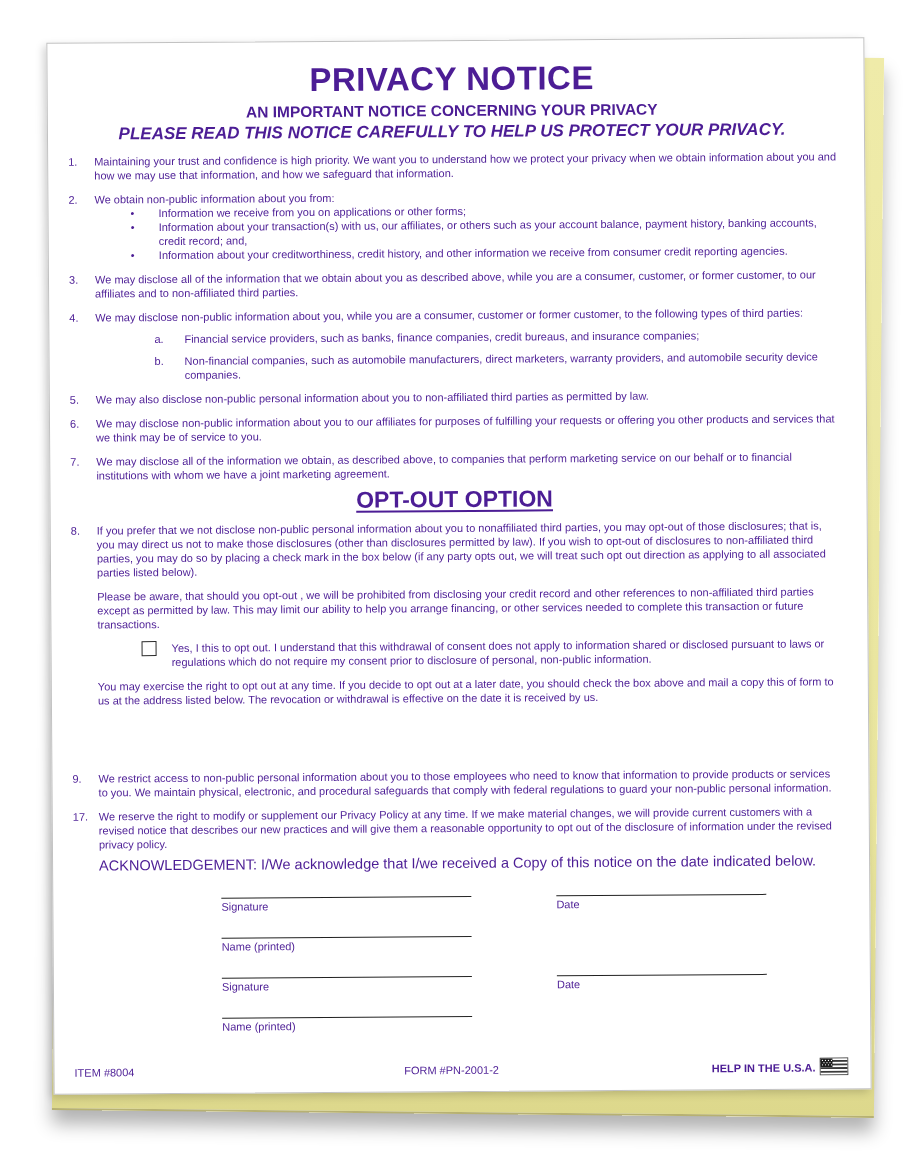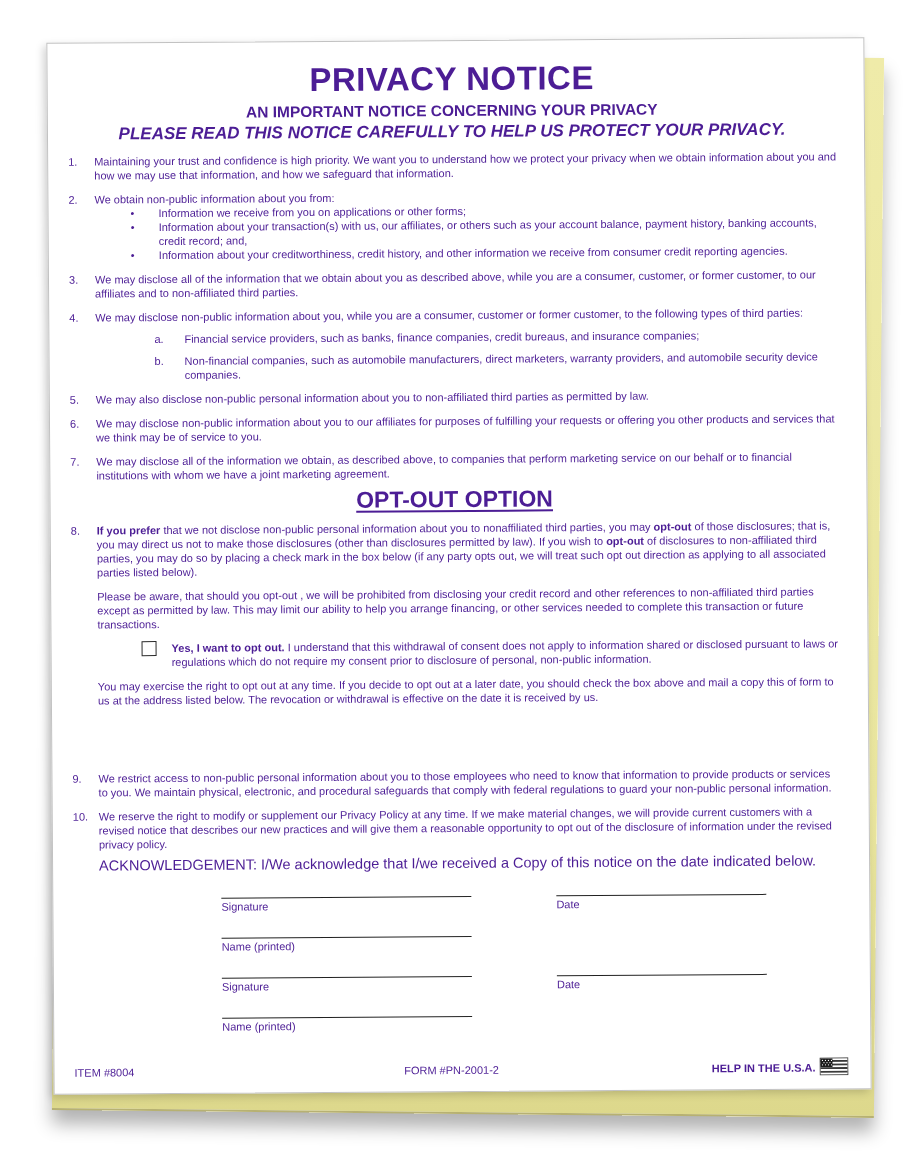--- a/index.html
+++ b/index.html
@@ -49,21 +49,21 @@
   .sigspacer{width:85px;}
   .sigcol2{width:210px;}
   .sline{border-top:1.5px solid #222;height:0;}
   .slabel{font-size:11px;line-height:14px;margin-top:1px;}
 
   .footer{position:absolute;left:20px;right:22px;bottom:11px;display:flex;align-items:center;font-size:11px;}
   .f-left{width:200px;text-align:left;}
   .f-center{flex:1;text-align:center;}
   .f-right{width:220px;text-align:right;font-weight:bold;display:flex;align-items:center;justify-content:flex-end;gap:4px;}
   .flag{display:inline-block;}
-  b{font-weight:bold;}
+  b{font-weight:normal;}
 </style>
 </head>
 <body>
 
 <div class="scene">
 
   <div class="carbon"></div>
 
   <div class="sheet">
 
@@ -140,32 +140,32 @@
 
     <div class="item" style="margin-top:8px;">
       <span class="num">8.</span>
       <span><b>If you prefer</b><span> that we not disclose non-public personal information about you to nonaffiliated third parties, you may </span><b>opt-out</b><span> of those disclosures; that is, you may direct us not to make those disclosures (other than disclosures permitted by law).  If you wish to </span><b>opt-out</b><span> of disclosures to non-affiliated third parties, you may do so by placing a check mark in the box below (if any party opts out, we will treat such opt out direction as applying to all associated parties listed below).</span></span>
     </div>
 
     <div class="para">Please be aware, that should you opt-out , we will be prohibited from disclosing your credit record and other references to non-affiliated third parties except as permitted by law.  This may limit our ability to help you arrange financing, or other services needed to complete this transaction or future transactions.</div>
 
     <div class="chkrow">
       <span><span class="chk"></span></span>
-      <span><b>Yes, I want to opt out.</b><span>  I understand that this withdrawal of consent does not apply to information shared or disclosed pursuant to laws or regulations which do not require my consent prior to disclosure of personal, non-public information.</span></span>
+      <span><b>Yes, I this to opt out.</b><span>  I understand that this withdrawal of consent does not apply to information shared or disclosed pursuant to laws or regulations which do not require my consent prior to disclosure of personal, non-public information.</span></span>
     </div>
 
     <div class="para">You may exercise the right to opt out at any time.  If you decide to opt out at a later date, you should check the box above and mail a copy this of form to us at the address listed below.  The revocation or withdrawal is effective on the date it is received by us.</div>
 
     <div class="item gap-before">
       <span class="num">9.</span>
       <span>We restrict access to non-public personal information about you to those employees who need to know that information to provide products or services to you.  We maintain physical, electronic, and procedural safeguards that comply with federal regulations to guard your non-public personal information.</span>
     </div>
 
     <div class="item">
-      <span class="num">10.</span>
+      <span class="num">17.</span>
       <span>We reserve the right to modify or supplement our Privacy Policy at any time.  If we make material changes, we will provide current customers with a revised notice that describes our new practices and will give them a reasonable opportunity to opt out of the disclosure of information under the revised privacy policy.</span>
     </div>
 
     <div class="ack">ACKNOWLEDGEMENT:  I/We acknowledge that I/we received a Copy of this notice on the date indicated below.</div>
 
     <div class="sigblock">
       <div class="sigrow">
         <div class="sigcol1">
           <div class="sline"></div>
           <div class="slabel">Signature</div>

